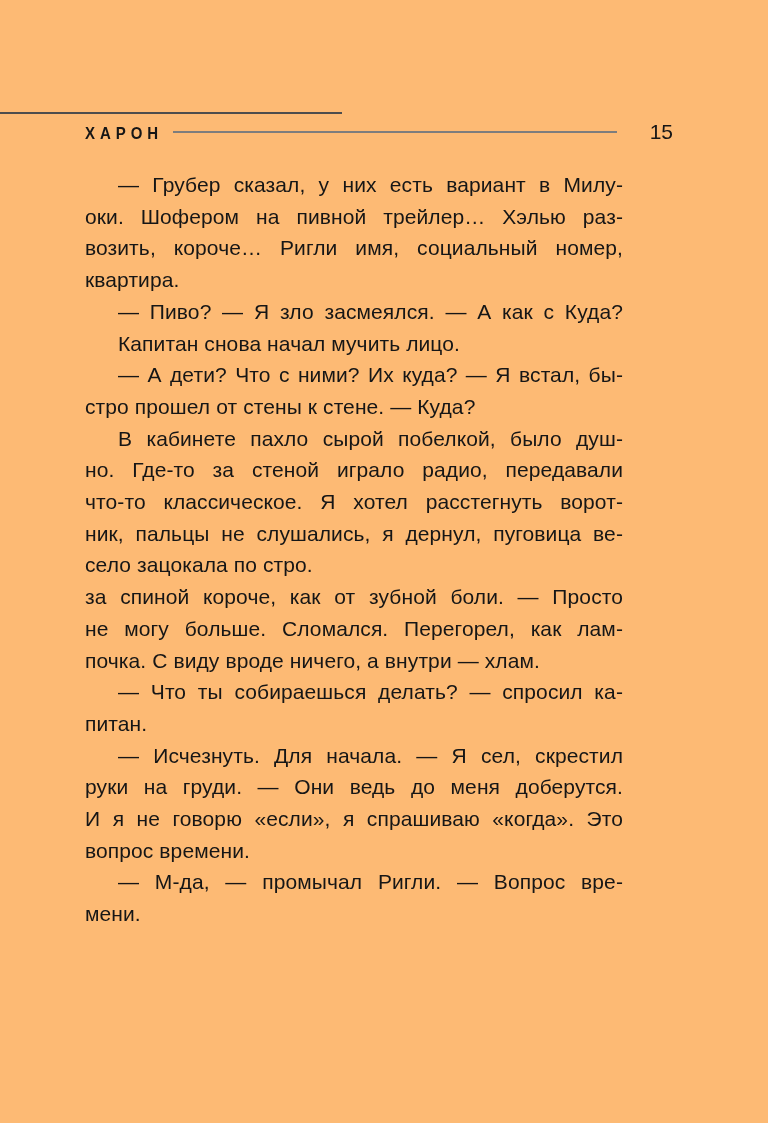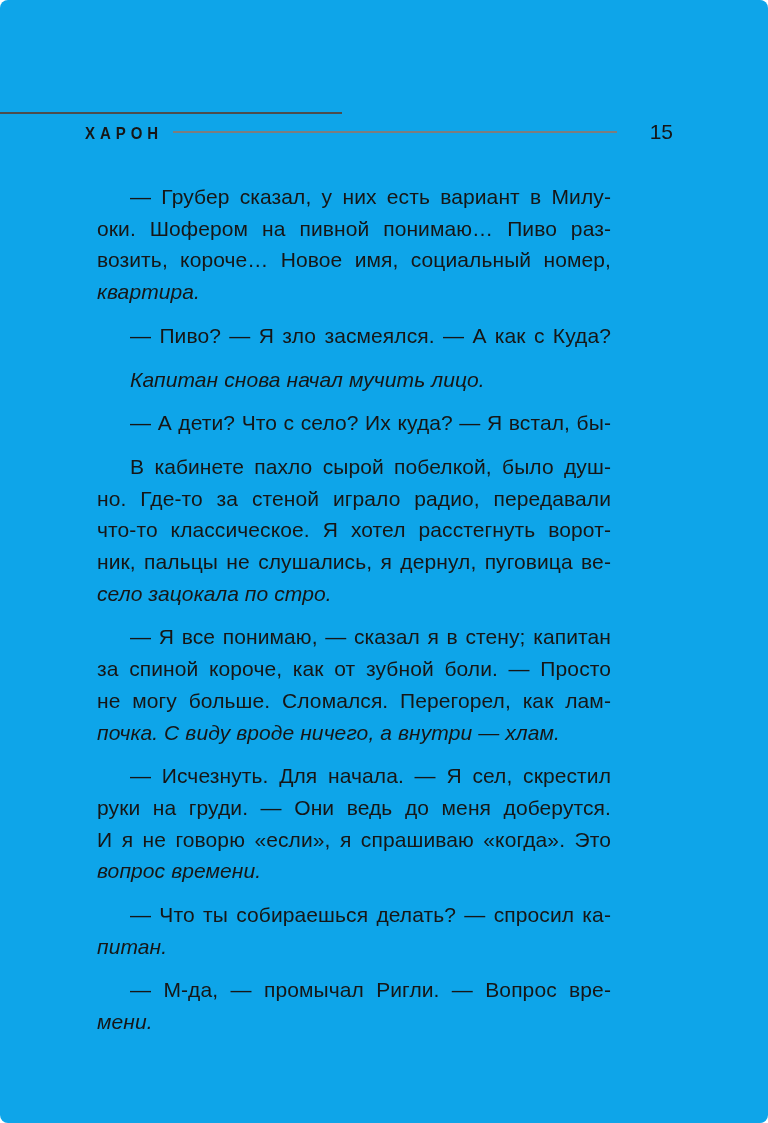--- a/index.html
+++ b/index.html
@@ -57,82 +57,81 @@
   .text-block {
     position: absolute;
     left: 85px;
     top: 169px;
     width: 538px;
     color: #161616;
     font-size: 21px;
     line-height: 31.7px;
     letter-spacing: 0.1px;
   }
-  .para { margin: 12px; padding: 0; }
+  .para { margin: 0; padding: 0; }
   .line {
     text-align: justify;
     text-align-last: justify;
     white-space: normal;
   }
   .line.last {
     text-align: left;
     text-align-last: left;
-    font-style: italic;
   }
   .line.first {
     text-indent: 33px;
   }
 </style>
 </head>
 <body>
 
-<div class="page" style="background: #0ea5e9; border-radius: 8px;">
+<div class="page" style="background: #fdba74;">
   <div class="top-rule" style="background: rgb(77, 77, 77);"></div>
   <div class="header">
     <span class="running-title">ХАРОН</span>
     <span class="header-rule" style="background: rgb(125, 125, 125);"></span>
     <span class="page-number">15</span>
   </div>
   <div class="text-block" style="color: rgb(22, 22, 22);">
       <div class="para">
         <div class="line first">— Грубер сказал, у них есть вариант в Милу-</div>
-        <div class="line">оки. Шофером на пивной понимаю… Пиво раз-</div>
-        <div class="line">возить, короче… Новое имя, социальный номер,</div>
+        <div class="line">оки. Шофером на пивной трейлер… Хэлью раз-</div>
+        <div class="line">возить, короче… Ригли имя, социальный номер,</div>
         <div class="line last">квартира.</div>
       </div>
       <div class="para">
         <div class="line first">— Пиво? — Я зло засмеялся. — А как с Куда?</div>
       </div>
       <div class="para">
         <div class="line first last">Капитан снова начал мучить лицо.</div>
       </div>
       <div class="para">
-        <div class="line first">— А дети? Что с село? Их куда? — Я встал, бы-</div>
+        <div class="line first">— А дети? Что с ними? Их куда? — Я встал, бы-</div>
+        <div class="line last">стро прошел от стены к стене. — Куда?</div>
       </div>
       <div class="para">
         <div class="line first">В кабинете пахло сырой побелкой, было душ-</div>
         <div class="line">но. Где-то за стеной играло радио, передавали</div>
         <div class="line">что-то классическое. Я хотел расстегнуть ворот-</div>
         <div class="line">ник, пальцы не слушались, я дернул, пуговица ве-</div>
         <div class="line last">село зацокала по стро.</div>
       </div>
       <div class="para">
-        <div class="line first">— Я все понимаю, — сказал я в стену; капитан</div>
         <div class="line">за спиной короче, как от зубной боли. — Просто</div>
         <div class="line">не могу больше. Сломался. Перегорел, как лам-</div>
         <div class="line last">почка. С виду вроде ничего, а внутри — хлам.</div>
+      </div>
+      <div class="para">
+        <div class="line first">— Что ты собираешься делать? — спросил ка-</div>
+        <div class="line last">питан.</div>
       </div>
       <div class="para">
         <div class="line first">— Исчезнуть. Для начала. — Я сел, скрестил</div>
         <div class="line">руки на груди. — Они ведь до меня доберутся.</div>
         <div class="line">И я не говорю «если», я спрашиваю «когда». Это</div>
         <div class="line last">вопрос времени.</div>
-      </div>
-      <div class="para">
-        <div class="line first">— Что ты собираешься делать? — спросил ка-</div>
-        <div class="line last">питан.</div>
       </div>
       <div class="para">
         <div class="line first">— М-да, — промычал Ригли. — Вопрос вре-</div>
         <div class="line last">мени.</div>
       </div>
     </div>
 </div>
 
 </body></html>

